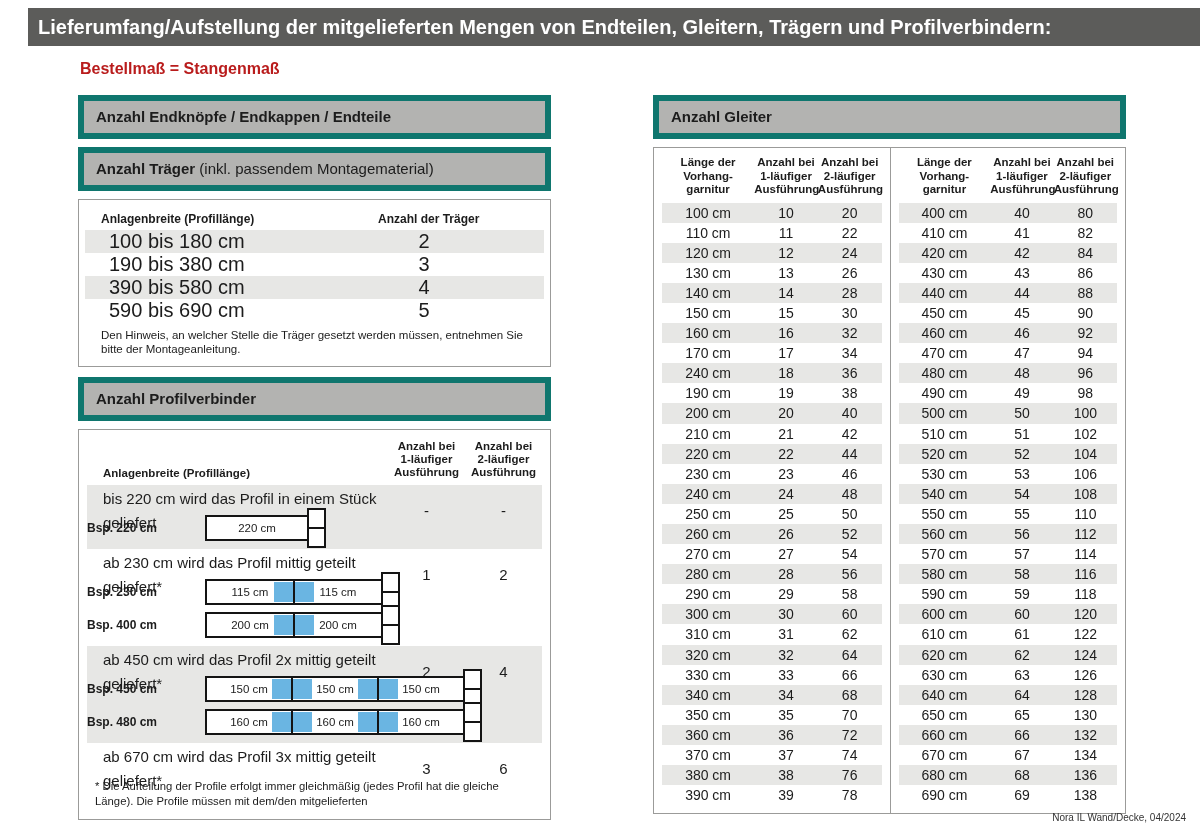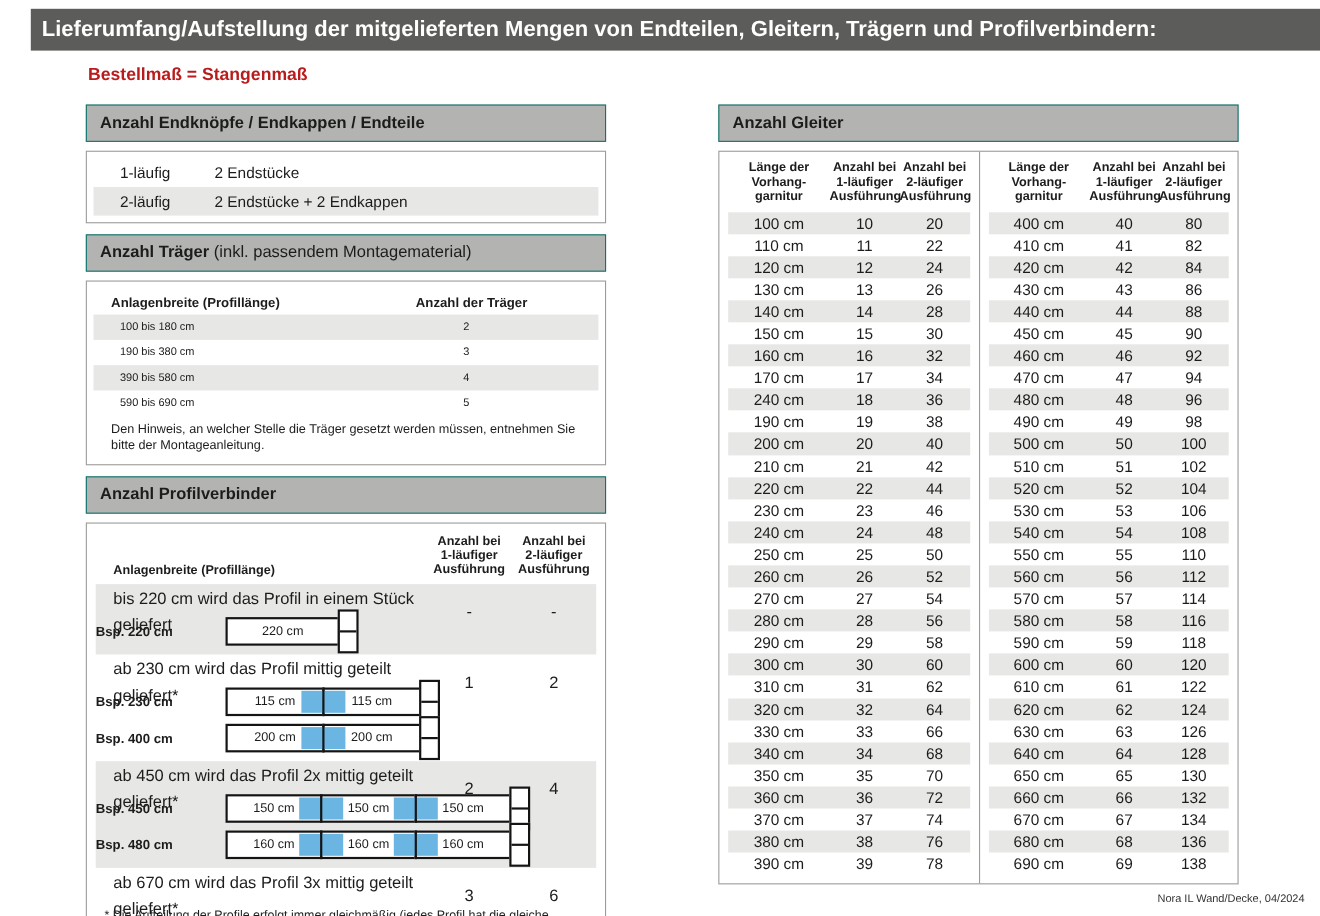--- a/index.html
+++ b/index.html
@@ -16,36 +16,36 @@
   }
   .subtitle{
     position:absolute;left:80px;top:60px;
     color:#b91c1c;font-weight:bold;font-size:16px;
   }
   
   .col{position:absolute;top:95px;width:473px;}
   .col-left{left:78px;}
   .col-right{left:653px;}
   .section-header{
-    background:#b3b3b1;border:1px solid #0f766e;height:32px;line-height:32px;
+    background:#b3b3b1;border:6px solid #0f766e;height:32px;line-height:32px;
     font-weight:bold;font-size:15px;padding-left:12px;margin-bottom:8px;
   }
   .section-header .normal{font-weight:normal;}
   .box{border:1px solid #9b9b99;background:#fff;margin-bottom:10px;}
   .striped{background:#e7e7e5;}
   
   .et-box{padding:6px;}
   .et-row{display:grid;grid-template-columns:110px 1fr;height:26px;line-height:26px;font-size:14px;}
   .et-row span:first-child{padding-left:24px;}
   
   .tr-box{padding:8px 6px 8px 6px;}
   .tr-head{display:grid;grid-template-columns:1fr 180px;font-size:12px;font-weight:bold;height:22px;line-height:22px;}
   .tr-head span:first-child{padding-left:16px;}
   .tr-head span:last-child{padding-left:14px;}
-  .tr-row{display:grid;grid-template-columns:1fr 180px;height:23px;line-height:23px;font-size:10px;}
+  .tr-row{display:grid;grid-template-columns:1fr 180px;height:23px;line-height:23px;font-size:20px;}
   .tr-row span:first-child{padding-left:24px;}
   .tr-row span:last-child{text-align:center;padding-right:60px;}
   .tr-note{font-size:11.5px;line-height:14px;padding:6px 8px 2px 16px;}
   
   .pv-box{padding:6px 8px;}
   .pv-head{display:grid;grid-template-columns:1fr 77px 77px;align-items:end;
     font-size:11.5px;font-weight:bold;padding:4px 0 6px 0;}
   .pv-head .c1{padding-left:16px;}
   .pv-head .c2,.pv-head .c3{text-align:center;white-space:pre-line;line-height:13px;}
   .pv-row{padding:2px 0 4px 0;}
@@ -87,30 +87,20 @@
   <span>Lieferumfang/Aufstellung der mitgelieferten Mengen von Endteilen, Gleitern, Trägern und Profilverbindern:</span>
 </div>
 
 <div class="subtitle">Bestellmaß = Stangenmaß</div>
 
 <div class="col col-left">
 
   <div class="section-header">
     <span>Anzahl Endknöpfe / Endkappen / Endteile</span>
   </div>
-  <div class="box et-box">
-    <div class="et-row">
-      <span>1-läufig</span>
-      <span>2 Endstücke</span>
-    </div>
-    <div class="et-row striped">
-      <span>2-läufig</span>
-      <span>2 Endstücke + 2 Endkappen</span>
-    </div>
-  </div>
 
   <div class="section-header">
     <span>Anzahl Träger</span><span class="normal"> (inkl. passendem Montagematerial)</span>
   </div>
   <div class="box tr-box">
     <div class="tr-head">
       <span>Anlagenbreite (Profillänge)</span>
       <span>Anzahl der Träger</span>
     </div>
     <div class="tr-row striped">

